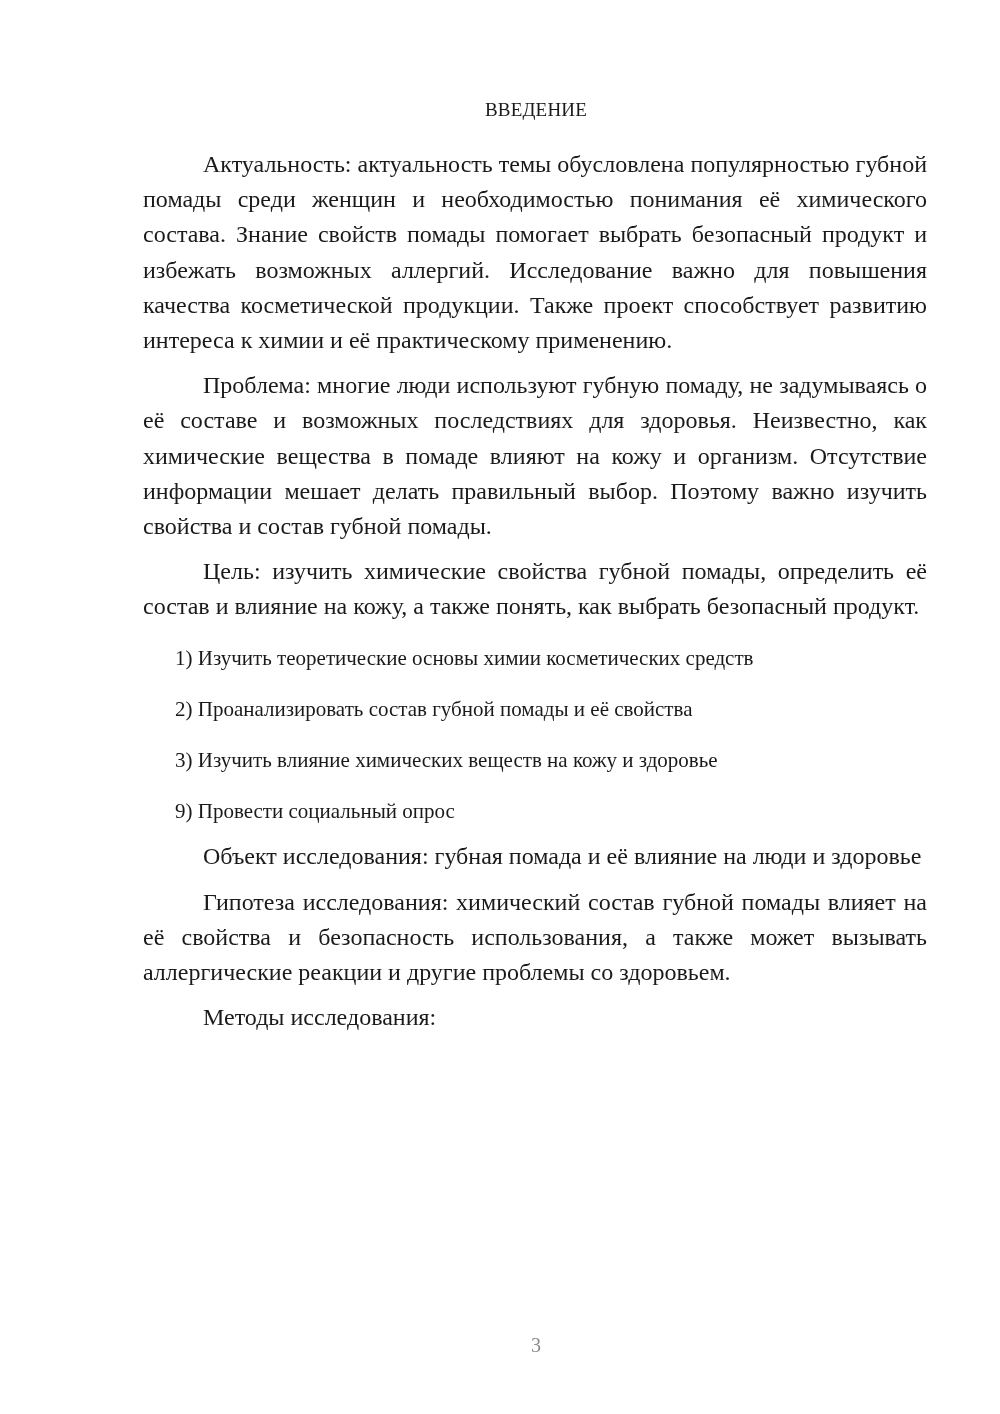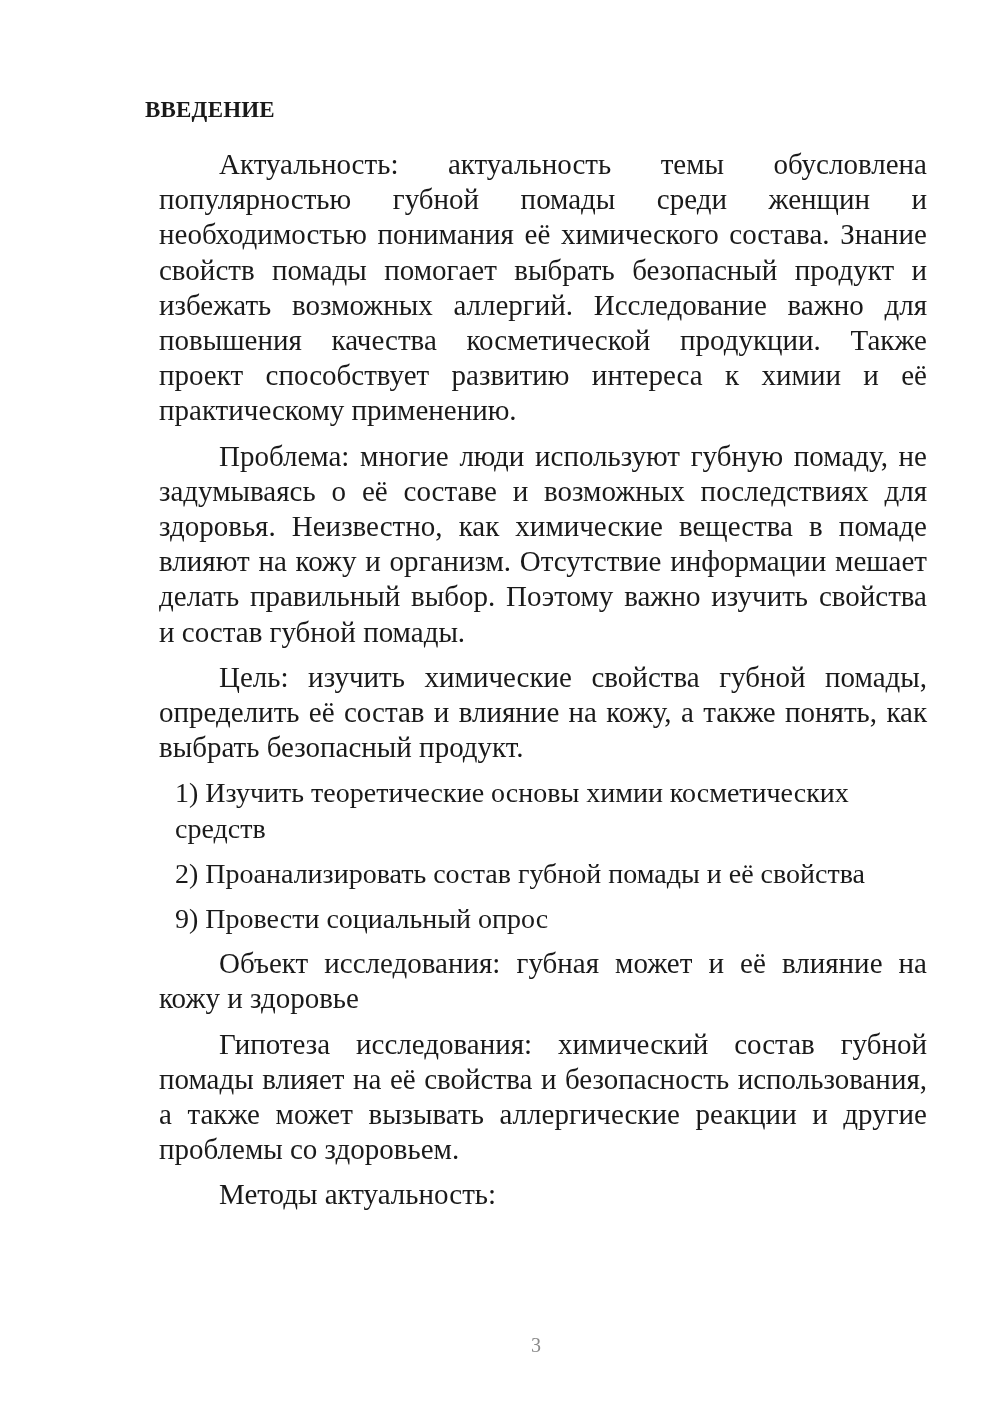--- a/index.html
+++ b/index.html
@@ -15,45 +15,45 @@
     font-family: "Liberation Serif", "DejaVu Serif", serif;
     color: #1a1a1a;
   }
   .page {
     position: absolute;
     left: 143px;
     top: 94px;
     width: 784px;
   }
   .title {
-    text-align: left;
-    font-weight: bold;
-    font-size: 23px;
+    text-align: center;
+    font-weight: normal;
+    font-size: 19px;
     line-height: 32px;
     margin: 0 0 21px 0;
     padding-left: 2px;
     letter-spacing: 0.2px;
   }
   .para {
-    font-size: 29px;
+    font-size: 24px;
     line-height: 35.2px;
     text-align: justify;
     text-indent: 60px;
-    margin: 0 0 10px 16px;
+    margin: 0 0 10px 0;
   }
   .list {
     margin: 0;
     padding: 0;
     list-style: none;
   }
   .list-item {
-    font-size: 28px;
+    font-size: 21px;
     line-height: 35.2px;
     padding-left: 32px;
-    margin: 4px 0 10px 0;
+    margin: 16px 0 10px 0;
   }
   .page-number {
     position: absolute;
     top: 1334px;
     left: 0;
     width: 1072px;
     text-align: center;
     font-size: 20px;
     color: #8a8a8a;
   }
@@ -67,24 +67,25 @@
   <p class="para">Актуальность: актуальность темы обусловлена популярностью губной помады среди женщин и необходимостью понимания её химического состава. Знание свойств помады помогает выбрать безопасный продукт и избежать возможных аллергий. Исследование важно для повышения качества косметической продукции. Также проект способствует развитию интереса к химии и её практическому применению.</p>
 
   <p class="para">Проблема: многие люди используют губную помаду, не задумываясь о её составе и возможных последствиях для здоровья. Неизвестно, как химические вещества в помаде влияют на кожу и организм. Отсутствие информации мешает делать правильный выбор. Поэтому важно изучить свойства и состав губной помады.</p>
 
   <p class="para">Цель: изучить химические свойства губной помады, определить её состав и влияние на кожу, а также понять, как выбрать безопасный продукт.</p>
 
 
   <ul class="list">
     <li class="list-item">1) Изучить теоретические основы химии косметических средств</li>
     <li class="list-item">2) Проанализировать состав губной помады и её свойства</li>
+    <li class="list-item">3) Изучить влияние химических веществ на кожу и здоровье</li>
     <li class="list-item">9) Провести социальный опрос</li>
   </ul>
 
-  <p class="para">Объект исследования: губная может и её влияние на кожу и здоровье</p>
+  <p class="para">Объект исследования: губная помада и её влияние на люди и здоровье</p>
 
 
   <p class="para">Гипотеза исследования: химический состав губной помады влияет на её свойства и безопасность использования, а также может вызывать аллергические реакции и другие проблемы со здоровьем.</p>
 
-  <p class="para">Методы актуальность:</p>
+  <p class="para">Методы исследования:</p>
 </div>
 
 <div class="page-number">3</div>
 
 </body></html>

